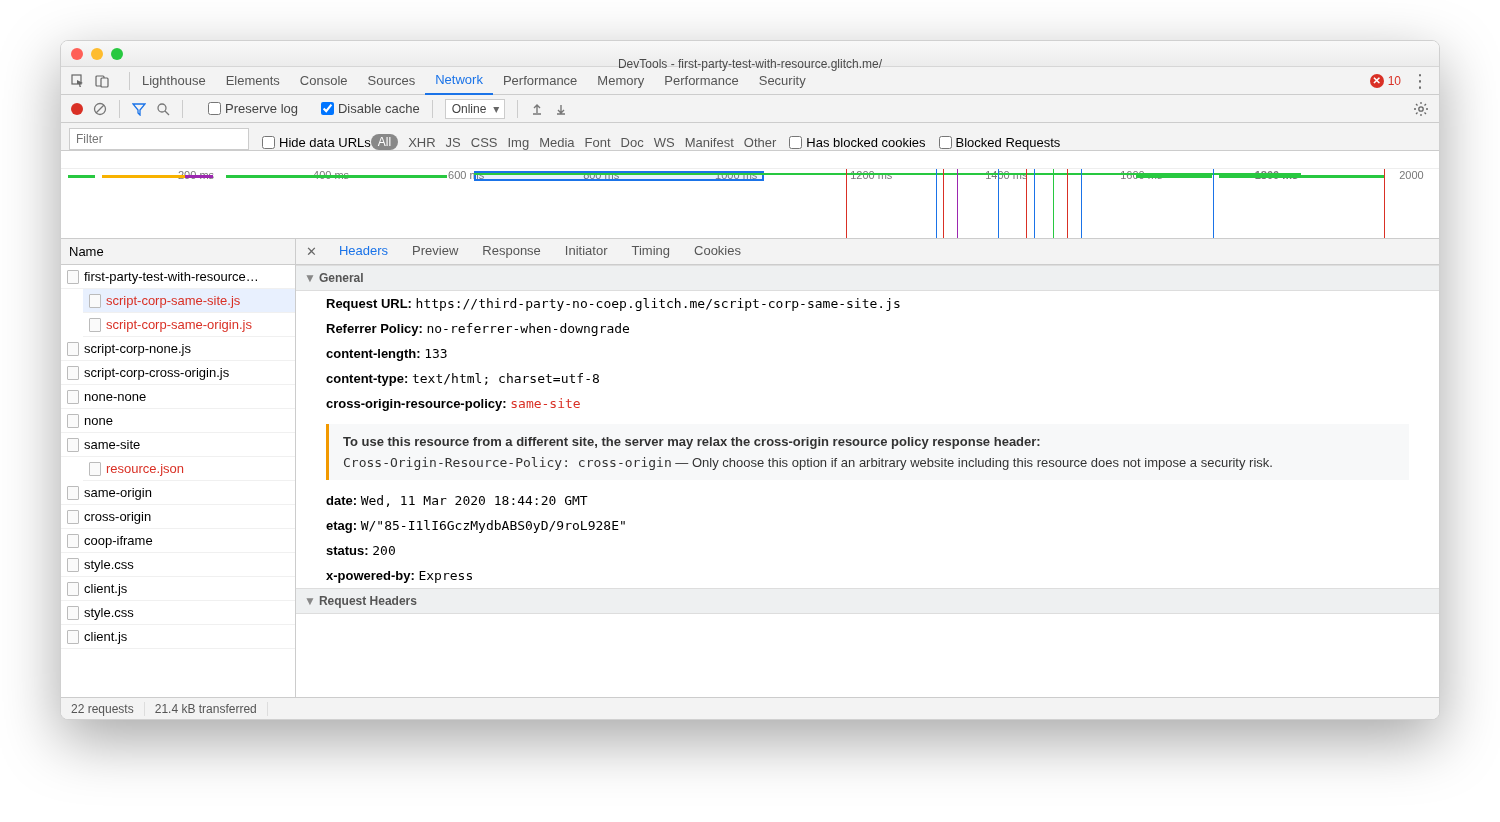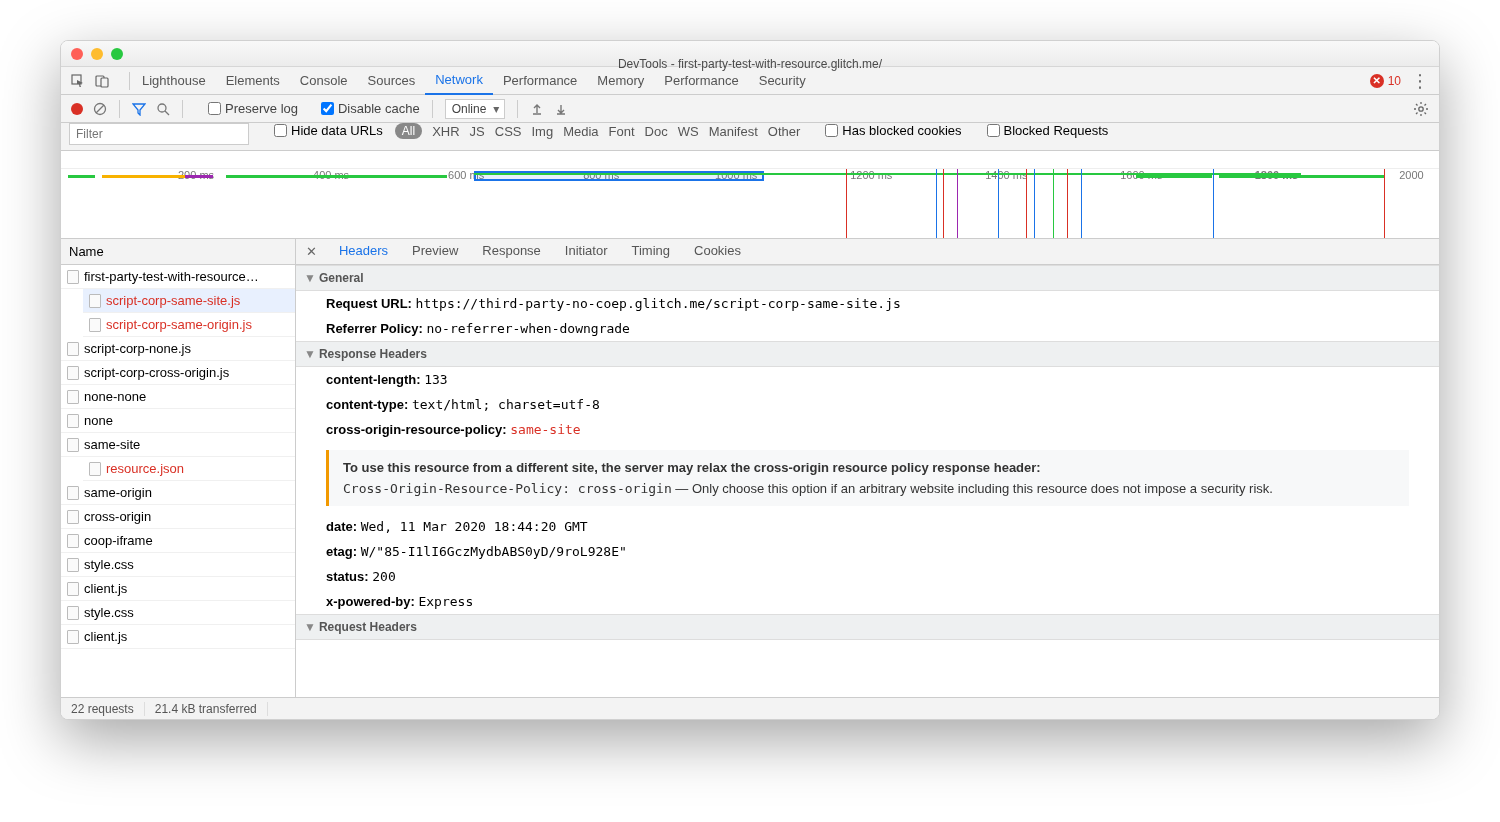--- a/index.html
+++ b/index.html
@@ -20,21 +20,21 @@
 .dots{font-size:18px;color:#666;cursor:pointer;}
 .toolbar { height:28px; background:#f3f3f3; border-bottom:1px solid #ccc; display:flex; align-items:center; padding:0 10px; gap:10px; font-size:13px; color:#444; }
 .rec{width:12px;height:12px;border-radius:50%;background:#d93025;}
 .iconbtn{color:#666;cursor:pointer;display:inline-flex;align-items:center;}
 .sep{width:1px;height:18px;background:#ccc;margin:0 2px;}
 .chk{display:flex;align-items:center;gap:4px;padding-left:13px;}
 .chk input{margin:0;}
 .select-throttle{border:1px solid #ccc;background:#fff;padding:2px 18px 2px 6px;font-size:12px;position:relative;}
 .select-throttle::after{content:"▾";position:absolute;right:5px;color:#666;}
 .gear{margin-left:auto;}
-.filterbar{height:28px;background:#f3f3f3;border-bottom:1px solid #ccc;display:flex;align-items:flex-start;padding:0 8px;gap:12px;font-size:13px;}
+.filterbar{height:28px;background:#f3f3f3;border-bottom:1px solid #ccc;display:flex;align-items:flex-end;padding:0 8px;font-size:13px;}
 .filterbar input.filter{width:180px;border:1px solid #ccc;padding:3px 6px;font-size:12px;background:#fff;}
 .chips{display:flex;gap:10px;align-items:center;color:#555;}
 .chip{cursor:pointer;}
 .chip.all{background:#888;color:#fff;border-radius:8px;padding:1px 7px;font-size:12px;}
 .timeline{height:88px;background:#fff;border-bottom:1px solid #ccc;position:relative;overflow:hidden;}
 .ruler{height:18px;border-bottom:1px solid #eee;display:flex;font-size:11px;color:#777;position:relative;}
 .ruler .tick{position:absolute;top:18px;transform:translateX(-50%);}
 .tl-body{position:relative;height:70px;}
 .tl-bar{position:absolute;height:3px;top:6px;}
 .vline{position:absolute;top:0;bottom:0;width:1px;}
@@ -310,21 +310,20 @@
             <div class="dtab">Initiator</div>
             <div class="dtab">Timing</div>
             <div class="dtab">Cookies</div>
           </div>
       </div>
       <div class="dcontent">
         <div class="section-hdr"><span class="arrow">▼</span><span>General</span></div>
         <div class="kv"><b>Request URL:</b> <span class="mono">https://third-party-no-coep.glitch.me/script-corp-same-site.js</span></div>
         <div class="kv"><b>Referrer Policy:</b> <span class="mono">no-referrer-when-downgrade</span></div>
 
-        <div class="section-hdr"><span class="arrow">▼</span><span>Response Headers</span></div>
         <div class="kv"><b>content-length:</b> <span class="mono">133</span></div>
         <div class="kv"><b>content-type:</b> <span class="mono">text/html; charset=utf-8</span></div>
         <div class="kv"><b>cross-origin-resource-policy:</b> <span class="mono red">same-site</span></div>
         <div class="callout">
           <div class="headline">To use this resource from a different site, the server may relax the cross-origin resource policy response header:</div>
           <div><span class="mono">Cross-Origin-Resource-Policy: cross-origin</span><span> — Only choose this option if an arbitrary website including this resource does not impose a security risk.</span></div>
         </div>
         <div class="kv"><b>date:</b> <span class="mono">Wed, 11 Mar 2020 18:44:20 GMT</span></div>
         <div class="kv"><b>etag:</b> <span class="mono">W/"85-I1lI6GczMydbABS0yD/9roL928E"</span></div>
         <div class="kv"><b>status:</b> <span class="mono">200</span></div>

